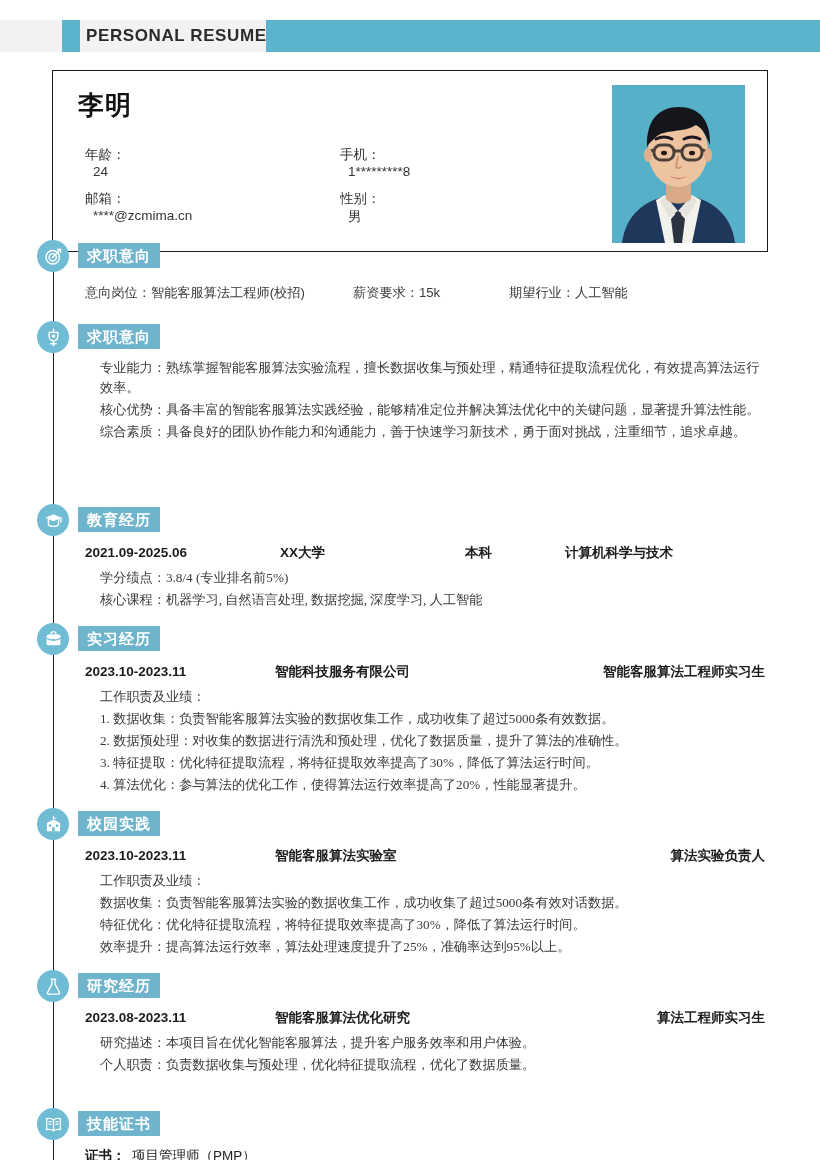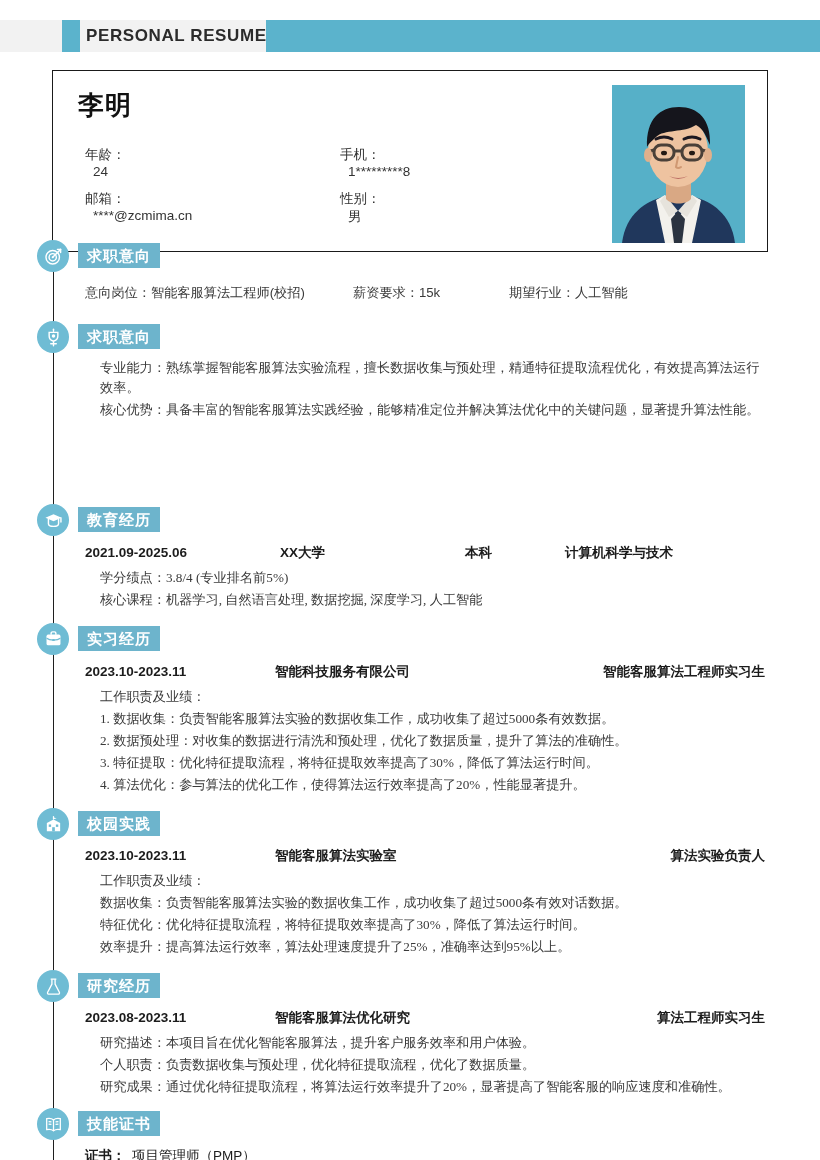--- a/index.html
+++ b/index.html
@@ -267,20 +267,21 @@
         <path d="M6.5 5.5 L17.5 5.5 L17.5 10 C17.5 13.6 15 15.8 12 16.6 C9 15.8 6.5 13.6 6.5 10 Z"></path>
         <path d="M12 16.6 L12 22.5" stroke-linecap="round"></path>
         <path d="M8.5 20 L15.5 20" stroke-linecap="round"></path>
         <circle cx="12" cy="10" r="2.2" fill="#ffffff" stroke="none"></circle>
       </svg>
     </div>
     <div class="sec-badge" style="top:324px">求职意向</div>
     <div class="sec-body" style="top:358px">
       <p>专业能力：熟练掌握智能客服算法实验流程，擅长数据收集与预处理，精通特征提取流程优化，有效提高算法运行效率。</p>
       <p>核心优势：具备丰富的智能客服算法实践经验，能够精准定位并解决算法优化中的关键问题，显著提升算法性能。</p>
+      <p>综合素质：具备良好的团队协作能力和沟通能力，善于快速学习新技术，勇于面对挑战，注重细节，追求卓越。</p>
     </div>
   </div>
 
   <div class="section" style="top:0">
     <div class="sec-icon" style="top:504px">
       <svg viewBox="0 0 24 24" fill="none" stroke="#ffffff" stroke-width="1.8">
         <path d="M1.8 8.4 L12 4 L22.2 8.4 L12 12.8 Z" fill="#ffffff" stroke="none"></path>
         <path d="M5.6 10.4 L5.6 16 C5.6 18 8.6 19.4 12 19.4 C15.4 19.4 18.4 18 18.4 16 L18.4 10.4" stroke-linecap="round"></path>
         <line x1="21.4" y1="8.8" x2="21.4" y2="14" stroke-linecap="round"></line>
       </svg>
@@ -356,21 +357,20 @@
     </div>
     <div class="sec-badge" style="top:973px">研究经历</div>
     <div class="sec-body" style="top:1008px">
       <div class="entry-head">
         <span class="eh-date">2023.08-2023.11</span>
         <span class="eh-org" style="left:190px">智能客服算法优化研究</span>
         <span class="eh-right">算法工程师实习生</span>
       </div>
       <p>研究描述：本项目旨在优化智能客服算法，提升客户服务效率和用户体验。</p>
       <p>个人职责：负责数据收集与预处理，优化特征提取流程，优化了数据质量。</p>
-      <p>研究成果：通过优化特征提取流程，将算法运行效率提升了20%，显著提高了智能客服的响应速度和准确性。</p>
     </div>
   </div>
 
   <div class="section" style="top:0">
     <div class="sec-icon" style="top:1108px">
       <svg viewBox="0 0 24 24" fill="none" stroke="#ffffff" stroke-width="1.6">
         <path d="M12 6.2 C10 4.4 6.6 4 3.4 4.6 L3.4 18.4 C6.6 17.8 10 18.2 12 20 C14 18.2 17.4 17.8 20.6 18.4 L20.6 4.6 C17.4 4 14 4.4 12 6.2 Z"></path>
         <line x1="12" y1="6.2" x2="12" y2="20"></line>
         <line x1="5.8" y1="8.4" x2="9.4" y2="8.8"></line>
         <line x1="5.8" y1="11.4" x2="9.4" y2="11.8"></line>

